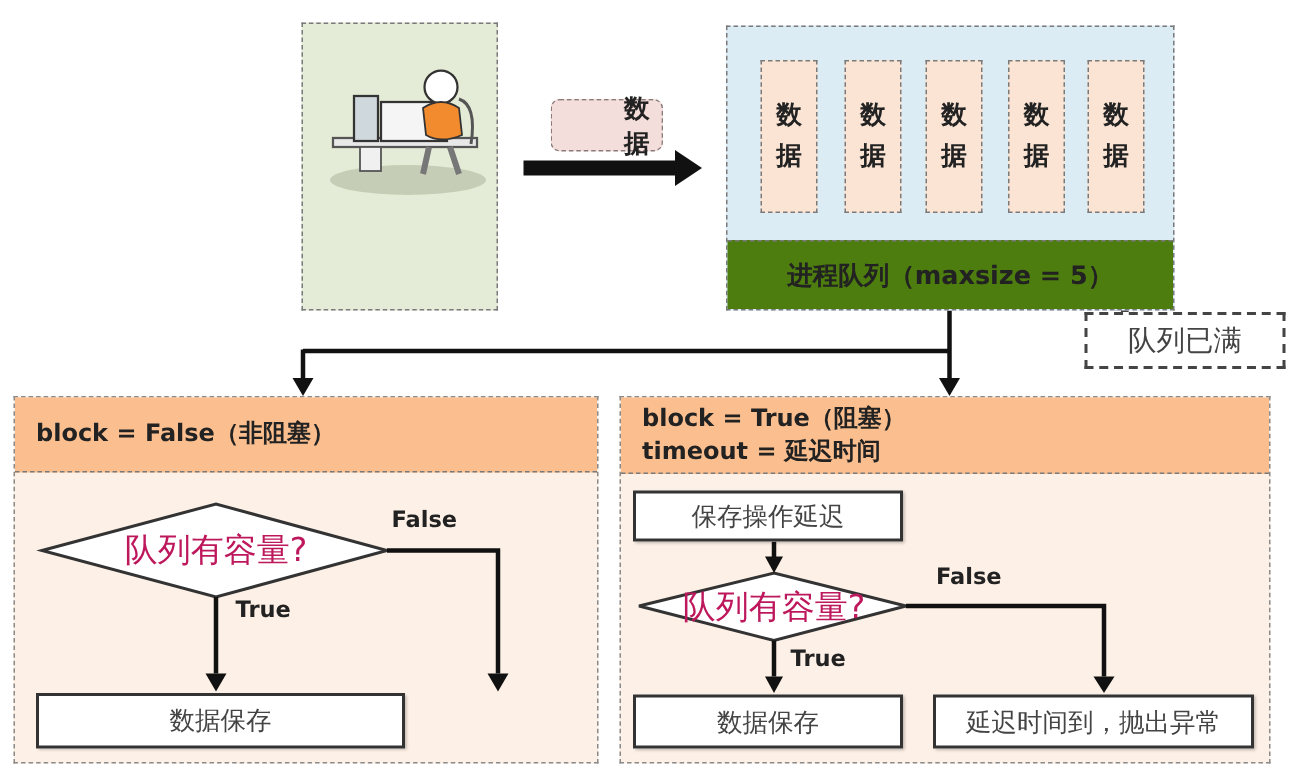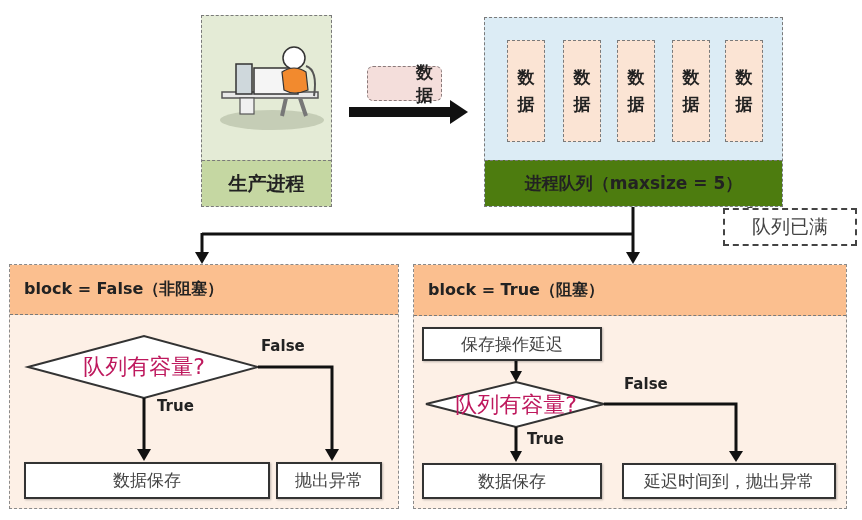--- a/index.html
+++ b/index.html
@@ -60,21 +60,20 @@
     <ellipse cx="70" cy="104" rx="52" ry="10" fill="#b8c0a8" opacity="0.7"></ellipse>
     <rect x="20" y="76" width="96" height="6" fill="#e8e8e8" stroke="#555" stroke-width="1.5"></rect>
     <rect x="34" y="48" width="16" height="30" fill="#cfd8dc" stroke="#333" stroke-width="1.5"></rect>
     <rect x="52" y="52" width="44" height="26" fill="#f5f5f5" stroke="#333" stroke-width="1.5"></rect>
     <rect x="38" y="82" width="14" height="16" fill="#f0f0f0" stroke="#555" stroke-width="1.2"></rect>
     <circle cx="92" cy="42" r="11" fill="#fff" stroke="#333" stroke-width="1.5"></circle>
     <path d="M80,56 Q92,48 104,56 L106,74 Q92,80 82,74 z" fill="#f28a2e" stroke="#333" stroke-width="1.2"></path>
     <path d="M104,50 Q116,54 112,80" stroke="#555" stroke-width="2" fill="none"></path>
     <path d="M84,82 L80,100 M98,82 L104,100" stroke="#777" stroke-width="4"></path>
   </svg>
-  <div id="producer-label" class="abs cn">生产进程</div>
 </div>
 
 <div id="data-chip" class="abs cn">数据</div>
 
 <div id="queue" class="abs dashed">
   <div class="abs slot cn" style="left:22px">
     <span>数</span>
     <span>据</span>
   </div>
   <div class="abs slot cn" style="left:78px">
@@ -108,26 +107,26 @@
       <line x1="134" y1="133" x2="134" y2="184"></line>
       <polyline points="248,102 322,102 322,184"></polyline>
     </g>
     <path d="M127,184 L141,184 L134,196 z" fill="#111"></path>
     <path d="M315,184 L329,184 L322,196 z" fill="#111"></path>
   </svg>
   <div class="abs dtext" style="left:34px;top:88px;width:200px;height:28px">队列有容量?</div>
   <div class="abs lbl" style="left:147px;top:132px">True</div>
   <div class="abs lbl" style="left:251px;top:72px">False</div>
   <div class="abs box" style="left:14px;top:197px;width:246px;height:37px">数据保存</div>
-  <div class="abs box" style="left:266px;top:197px;width:106px;height:37px">抛出异常</div>
 </div>
 
 <div id="panel-right" class="abs panel">
   <div class="panel-head">
     <span>block = True（阻塞）</span>
+    <span>timeout = 延迟时间</span>
   </div>
   <svg width="434" height="245">
     <polygon points="12,139 102,117 190,139 102,162" fill="#fff" stroke="#333" stroke-width="2"></polygon>
     <g stroke="#111" stroke-width="3" fill="none">
       <line x1="102" y1="96" x2="102" y2="108"></line>
       <line x1="102" y1="162" x2="102" y2="186"></line>
       <polyline points="190,139 322,139 322,186"></polyline>
     </g>
     <path d="M96,106 L108,106 L102,117 z" fill="#111"></path>
     <path d="M96,186 L108,186 L102,197 z" fill="#111"></path>

